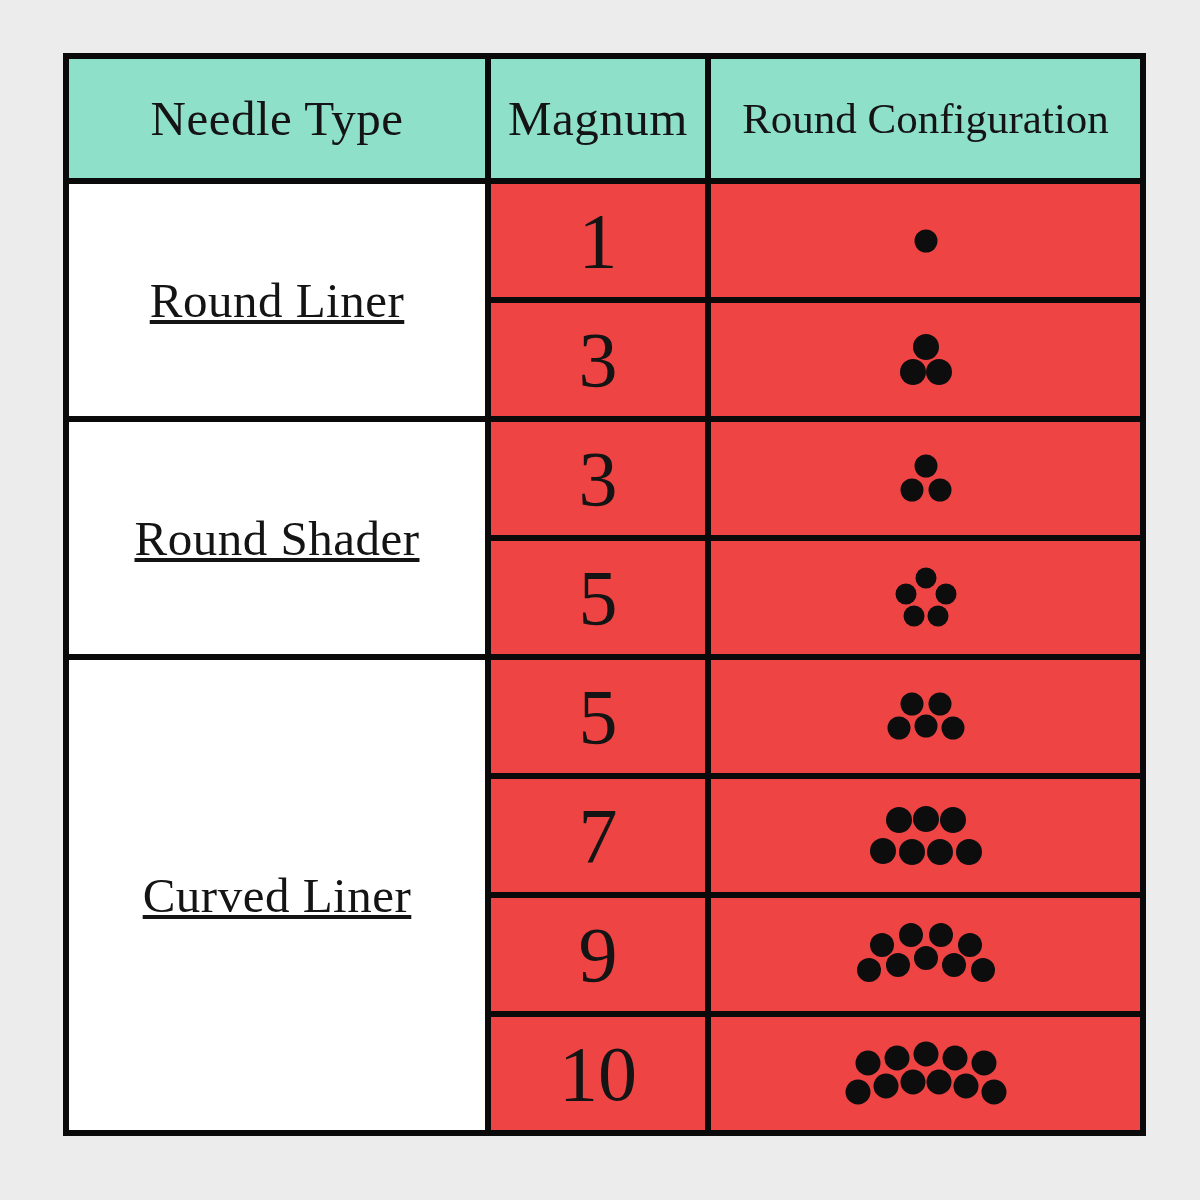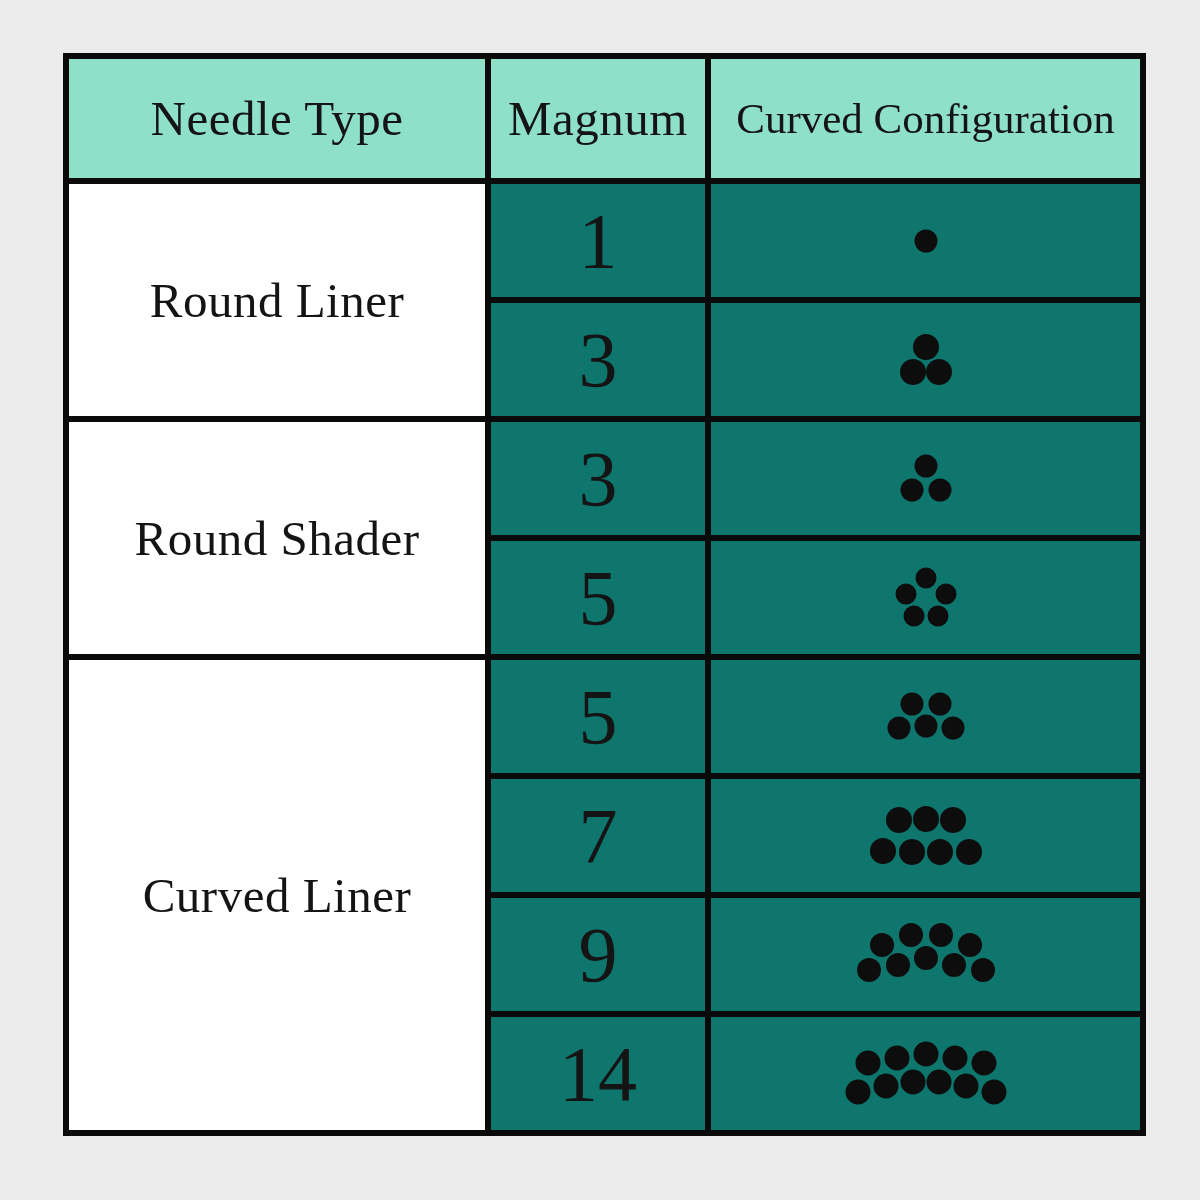--- a/index.html
+++ b/index.html
@@ -14,38 +14,38 @@
   .table-wrap {
     position: absolute;
     left: 63px;
     top: 53px;
   }
   table.needle-table {
     border-collapse: collapse;
     table-layout: fixed;
     width: 1077px;
     height: 1079px;
-    background: #0f766e;
+    background: #ef4444;
   }
   th, td {
     border: 6px solid var(--border-color, #0a0a0a);
     text-align: center;
     vertical-align: middle;
     overflow: hidden;
   }
   thead tr { height: 125px; }
   tbody tr { height: 119px; }
   th {
     background: var(--header-bg, #8fe0c8);
     font-weight: normal;
     font-size: 49px;
     letter-spacing: 0.5px;
   }
   th.hdr-config { font-size: 43px; letter-spacing: 0px; }
-  td.type-cell  { font-size: 49px; letter-spacing: 0.5px; background: #ffffff; }
+  td.type-cell  { font-size: 49px; letter-spacing: 0.5px; background: #ffffff; text-decoration: underline; }
   td.group-cell { font-size: 78px; line-height: 1; }
   td.config-cell { vertical-align: middle; }
   .dots-box {
     display: flex;
     align-items: center;
     justify-content: center;
     width: 100%;
     height: 100%;
   }
   .dots-box svg { display: block; }
@@ -57,21 +57,21 @@
   <table class="needle-table">
     <colgroup>
       <col style="width:422px">
       <col style="width:220px">
       <col style="width:435px">
     </colgroup>
     <thead>
       <tr>
         <th class="hdr-type">Needle Type</th>
         <th class="hdr-group">Magnum</th>
-        <th class="hdr-config">Curved Configuration</th>
+        <th class="hdr-config">Round Configuration</th>
       </tr>
     </thead>
     <tbody>
       <tr>
         <td class="type-cell" rowspan="2">Round Liner</td>
         <td class="group-cell">1</td>
         <td class="config-cell">
           <div class="dots-box">
               <svg viewBox="-110 -45 220 90" width="220" height="90">
                 <circle cx="0" cy="0" r="11.5" fill="#0d0d0d"></circle>
@@ -161,21 +161,21 @@
                 <circle cx="-57" cy="15" r="12" fill="#0d0d0d"></circle>
                 <circle cx="-28" cy="10" r="12" fill="#0d0d0d"></circle>
                 <circle cx="0" cy="3" r="12" fill="#0d0d0d"></circle>
                 <circle cx="28" cy="10" r="12" fill="#0d0d0d"></circle>
                 <circle cx="57" cy="15" r="12" fill="#0d0d0d"></circle>
               </svg>
             </div>
         </td>
       </tr>
       <tr>
-        <td class="group-cell">14</td>
+        <td class="group-cell">10</td>
         <td class="config-cell">
           <div class="dots-box">
               <svg viewBox="-110 -45 220 90" width="220" height="90">
                 <circle cx="-58" cy="-11" r="12.5" fill="#0d0d0d"></circle>
                 <circle cx="-29" cy="-16" r="12.5" fill="#0d0d0d"></circle>
                 <circle cx="0" cy="-20" r="12.5" fill="#0d0d0d"></circle>
                 <circle cx="29" cy="-16" r="12.5" fill="#0d0d0d"></circle>
                 <circle cx="58" cy="-11" r="12.5" fill="#0d0d0d"></circle>
                 <circle cx="-68" cy="18" r="12.5" fill="#0d0d0d"></circle>
                 <circle cx="-40" cy="12" r="12.5" fill="#0d0d0d"></circle>

